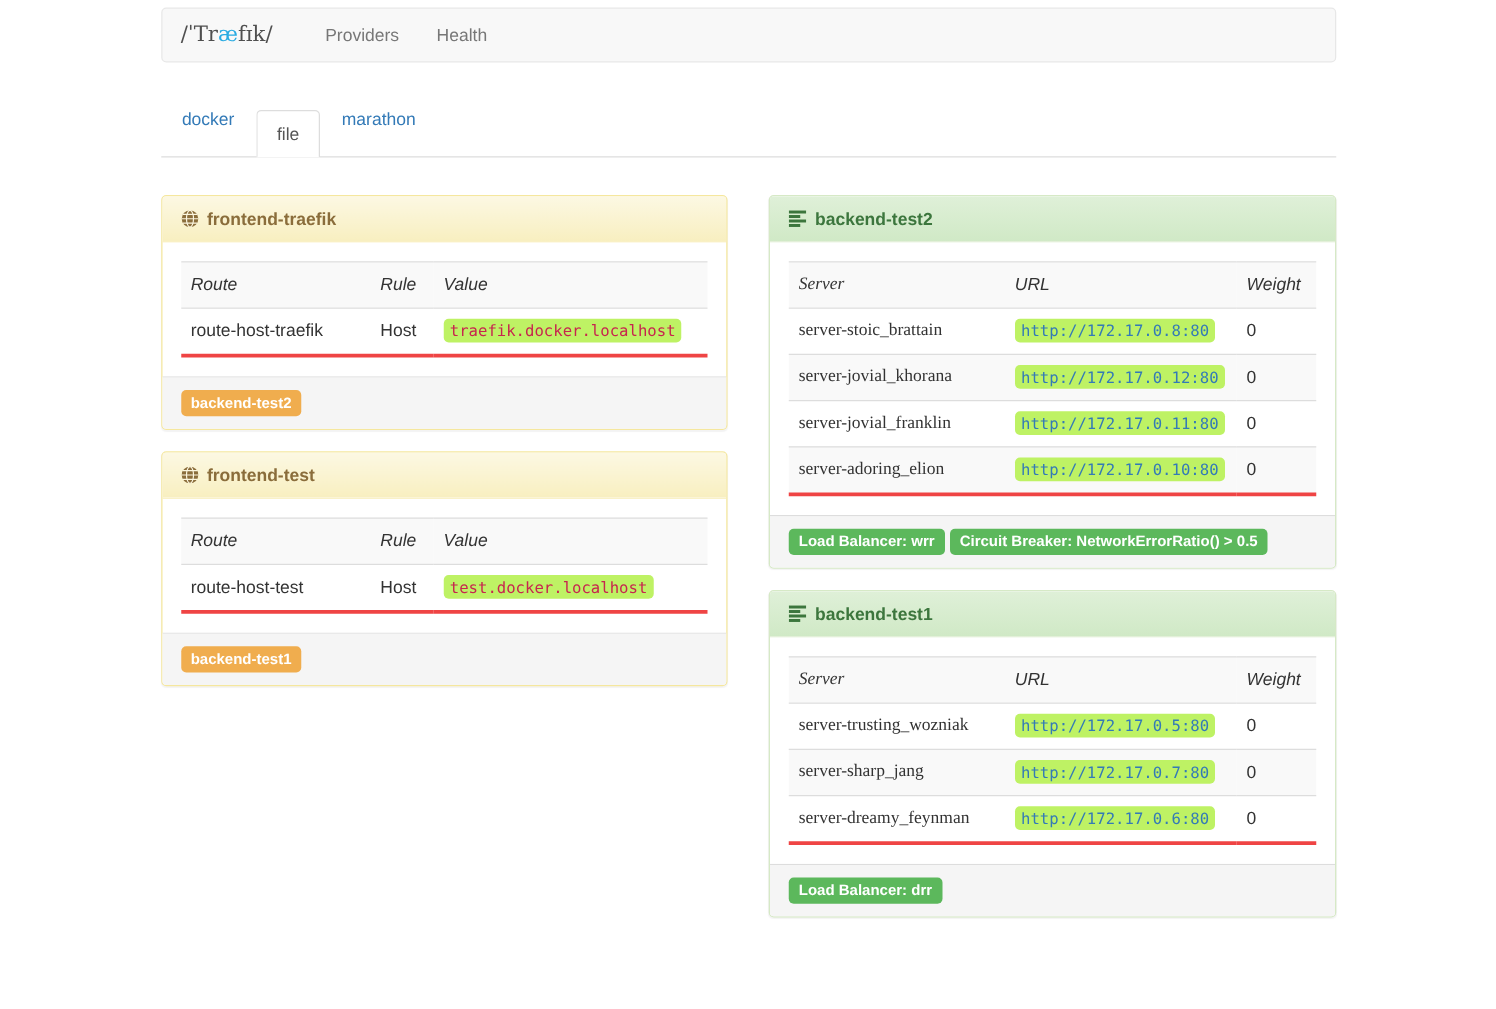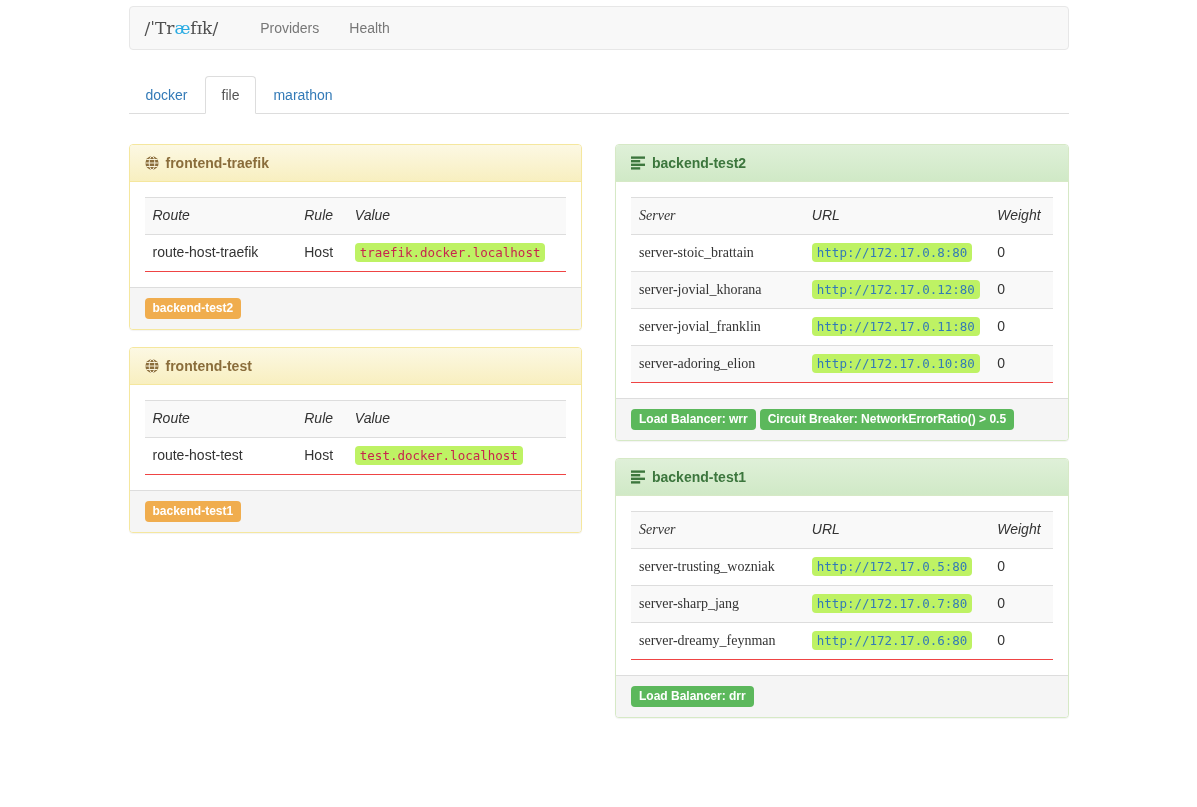--- a/index.html
+++ b/index.html
@@ -27,20 +27,21 @@
 
   
   .tabs { margin-top: 26px; border-bottom: 1px solid #ddd; display: flex; }
   .tab {
     padding: 10px 16px; color: #337ab7; cursor: pointer;
     border: 1px solid transparent; border-radius: 4px 4px 0 0; margin-bottom: -1px;
   }
   .tab.active {
     color: #555; background: #fff; cursor: default;
     border-color: #ddd #ddd transparent #ddd;
+    margin-top: 12px;
   }
 
   
   .grid { display: flex; gap: 33px; margin-top: 30px; align-items: flex-start; }
   .col { flex: 1; min-width: 0; }
 
   
   .panel {
     border: 1px solid; border-radius: 4px; margin-bottom: 17px;
     background: #fff; box-shadow: 0 1px 1px rgba(0,0,0,0.05);
@@ -62,21 +63,21 @@
   .panel-heading .icon { display: inline-flex; width: 14px; height: 14px; }
   .panel-heading .icon svg { width: 14px; height: 14px; }
   .panel-body { padding: 15px; }
   .panel-footer {
     padding: 10px 15px; background: #f5f5f5;
     border-top: 1px solid #ddd; border-radius: 0 0 3px 3px;
     display: flex; gap: 4px;
   }
 
   
-  table { width: 100%; border-collapse: collapse; border-bottom: 1px solid #ef4444; }
+  table { width: 100%; border-collapse: collapse; border-bottom: 3px solid #ef4444; }
   td { padding: 8px; border-top: 1px solid #ddd; line-height: 1.42857; text-align: left; vertical-align: middle; }
   tr:nth-child(odd) td { background: #f9f9f9; }
   td i { font-style: italic; font-weight: normal; }
   .fc1 { width: 36%; } .fc2 { width: 12%; } .fc3 { width: 52%; }
   .bc1 { width: 41%; font-family: Liberation Serif, serif; } .bc2 { width: 44%; } .bc3 { width: 15%; }
 
   code {
     font-family: "DejaVu Sans Mono", monospace; font-size: 12.5px;
     padding: 2px 5px; border-radius: 4px;
     background: #bef264; color: #c7254e; white-space: nowrap;

